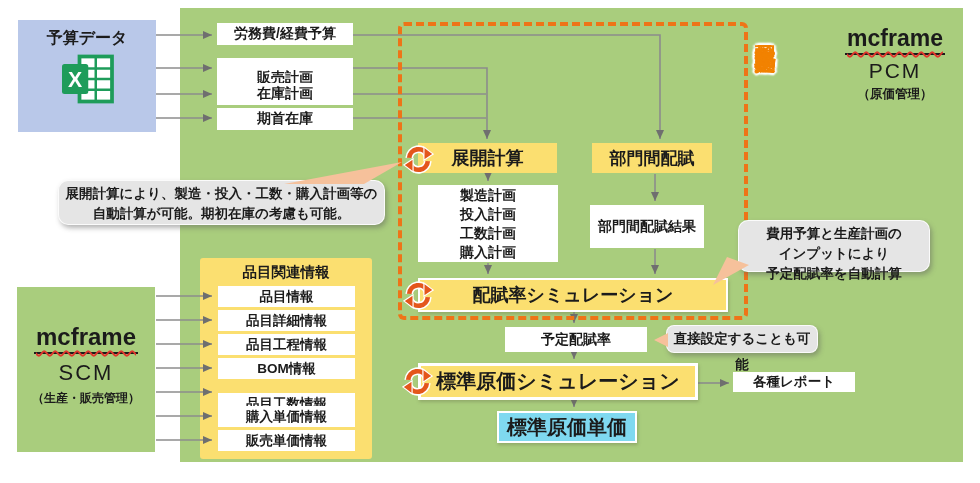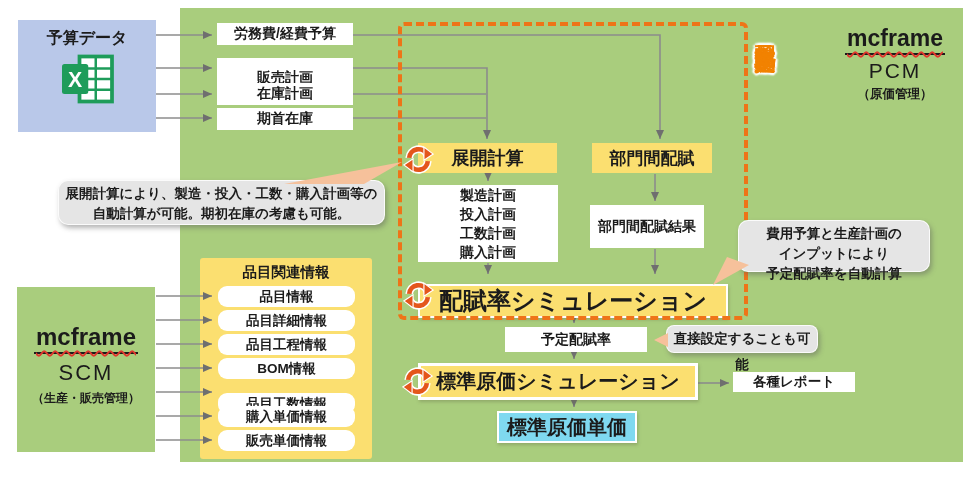--- a/index.html
+++ b/index.html
@@ -30,21 +30,21 @@
                 border:4px dashed #ee7418;border-radius:6px;z-index:4;pointer-events:none;}
   .support-label{position:absolute;left:751px;top:27px;height:200px;z-index:5;
                  writing-mode:vertical-rl;text-orientation:upright;
                  font-size:21px;font-weight:bold;color:#f28200;letter-spacing:1px;
                  text-shadow:-2px 0 2px #fff,2px 0 2px #fff,0 -2px 2px #fff,0 2px 2px #fff;}
   .itempanel{position:absolute;left:200px;top:258px;width:172px;height:201px;background:#fbdf70;
              border-radius:3px;z-index:1;}
   .itempanel .hd{position:absolute;left:0;top:5px;width:172px;text-align:center;
                  font-size:14.5px;font-weight:bold;z-index:3;}
   .item-row{position:absolute;left:18px;width:137px;height:21px;background:#fff;z-index:3;
-            display:flex;align-items:center;justify-content:center;font-size:13.5px;font-weight:bold;border-radius:9px;}
+            display:flex;align-items:center;justify-content:center;font-size:13.5px;font-weight:bold;}
   .callout{position:absolute;background:#e5e5e5;border:1px solid rgba(255,255,255,.85);
            border-radius:10px;z-index:6;box-shadow:2px 3px 5px rgba(90,90,90,.45);
            font-weight:bold;font-size:13.5px;text-align:center;line-height:20px;}
   .sync{position:absolute;width:31px;height:31px;z-index:5;}
   .tail{position:absolute;z-index:6;}
   .plans-line{display:block;text-align:center;}
 </style>
 </head>
 <body>
 
@@ -146,21 +146,21 @@
     <span class="plans-line">製造計画</span>
     <span class="plans-line">投入計画</span>
     <span class="plans-line">工数計画</span>
     <span class="plans-line">購入計画</span>
   </div>
 
   <div class="wbox" style="left:590px;top:205px;width:114px;height:43px;">
       <span>部門間配賦結果</span>
     </div>
 
-  <div class="ybox ybordered" style="left:418px;top:278px;width:310px;height:34px;font-size:24px;border-width:2px;margin-top:6px;">
+  <div class="ybox ybordered" style="left:418px;top:278px;width:310px;height:34px;font-size:18px;border-width:2px;">
       <span>配賦率シミュレーション</span>
     </div>
   <svg class="sync" style="left:403px;top:280px;" viewBox="0 0 40 40">
     <g fill="none" stroke="#ffffff" stroke-width="10">
         <path d="M8,18 A12,12 0 0 1 31,14"></path>
         <path d="M32,22 A12,12 0 0 1 9,26"></path>
       </g>
     <g fill="none" stroke="#e4561b" stroke-width="6">
         <path d="M8,18 A12,12 0 0 1 31,14"></path>
         <path d="M32,22 A12,12 0 0 1 9,26"></path>

